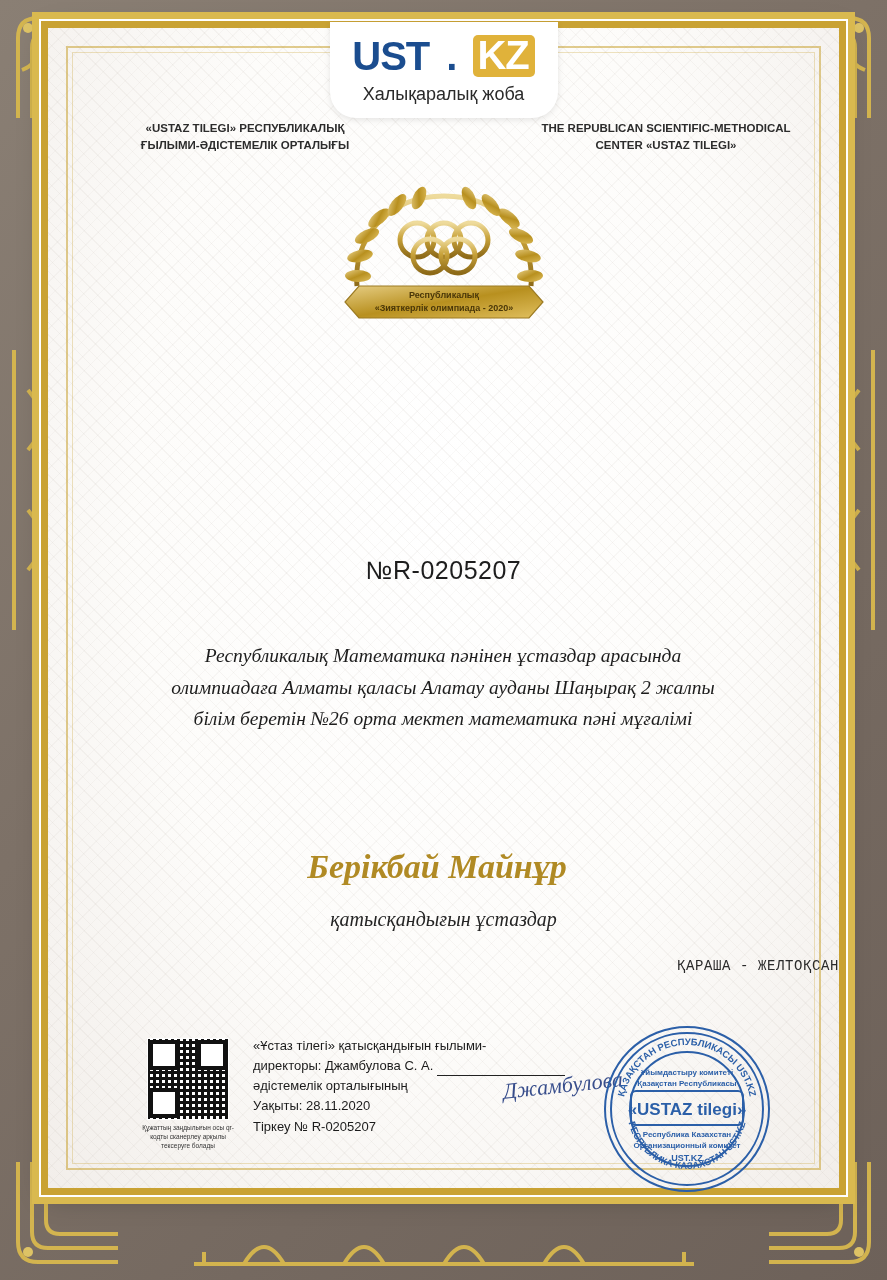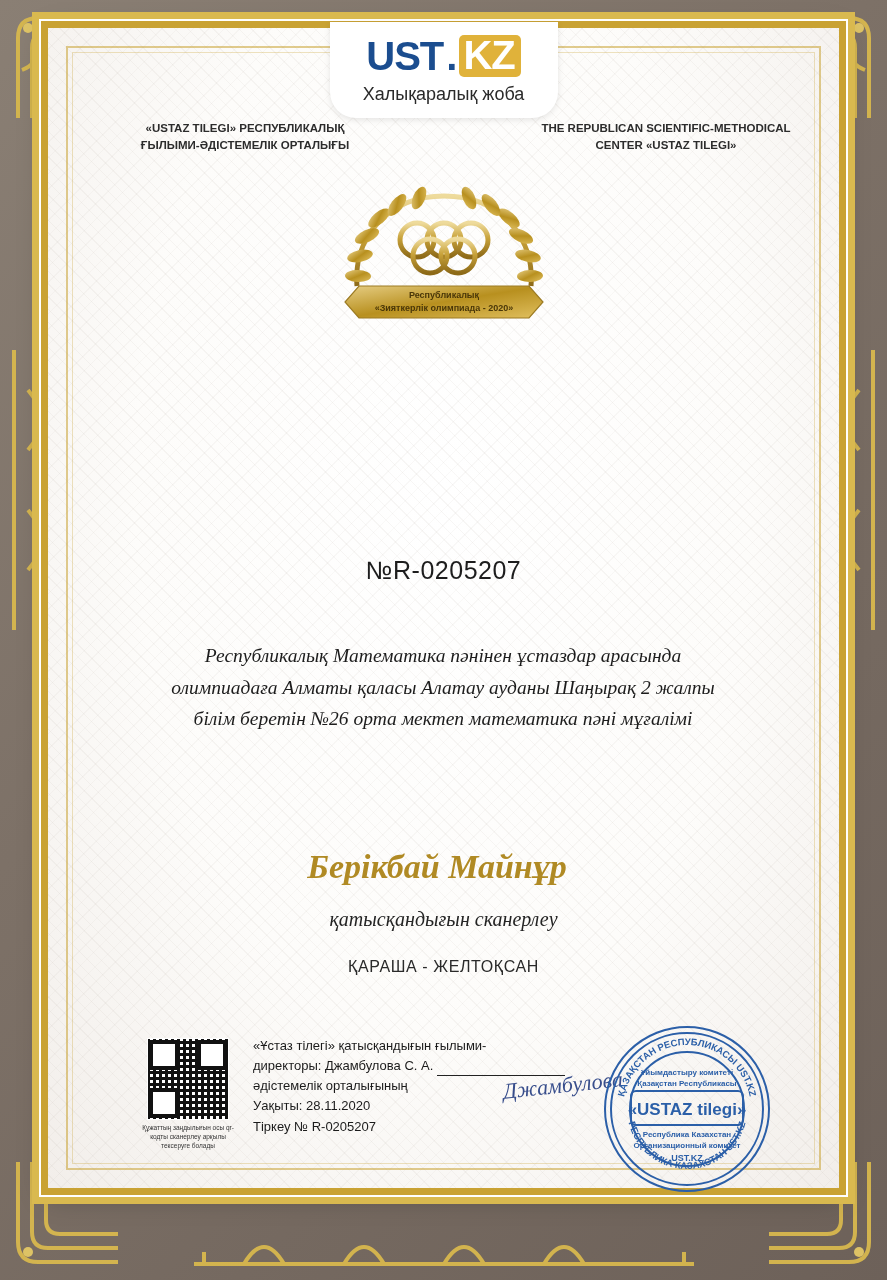--- a/index.html
+++ b/index.html
@@ -90,21 +90,21 @@
     box-shadow: 0 2px 6px rgba(0,0,0,.10);
     display: flex;
     flex-direction: column;
     align-items: center;
     justify-content: center;
     z-index: 5;
   }
   .logo-top {
     display: flex;
     align-items: center;
-    gap: 3px;
+    gap: 17px;
     font-size: 40px;
     font-weight: bold;
     letter-spacing: -1px;
     line-height: 1;
   }
   .logo-ust { color: #1b4d8f; }
   .logo-dot { color: #1b4d8f; }
   .logo-kz {
     color: #ffffff;
     background: #e0b23a;
@@ -198,24 +198,25 @@
     text-align: center;
     font-family: "Liberation Serif", serif;
     font-style: italic;
     font-size: 20px;
     color: #242424;
   }
   .period {
     position: absolute;
     top: 930px;
     left: 0; right: 0;
-    text-align: center;
-    font-size: 16px;
+    text-align: right;
+    font-size: 14px;
     letter-spacing: .6px;
     color: #2a2a2a;
+    font-family: Liberation Mono, monospace;
   }
 
   
   .qr-wrap {
     position: absolute;
     left: 92px;
     top: 1010px;
     width: 96px;
     text-align: center;
   }
@@ -433,21 +434,21 @@
 
         <path d="M30 108 L200 108 L214 124 L200 140 L30 140 L16 124 Z" fill="url(#goldgrad2)" stroke="#9b7a22" stroke-width="1.2"></path>
         <text x="115" y="120" text-anchor="middle" font-family="Liberation Sans, sans-serif" font-size="9" font-weight="bold" fill="#4a3708">Республикалық</text>
         <text x="115" y="133" text-anchor="middle" font-family="Liberation Sans, sans-serif" font-size="9" font-weight="bold" fill="#4a3708">«Зияткерлік олимпиада - 2020»</text>
       </svg>
     </div>
 
     <div class="cert-number">№R-0205207</div>
     <div class="cert-body">Республикалық Математика пәнінен ұстаздар арасында олимпиадаға Алматы қаласы Алатау ауданы Шаңырақ 2 жалпы білім беретін  №26 орта мектеп математика пәні мұғалімі</div>
     <div class="recipient">Берікбай Майнұр</div>
-    <div class="confirm-line">қатысқандығын сканерлеу</div>
+    <div class="confirm-line">қатысқандығын ұстаздар</div>
     <div class="period">ҚАРАША - ЖЕЛТОҚСАН</div>
 
     <div class="qr-wrap">
       <div class="qr">
           <i></i>
         </div>
       <div class="qr-caption">Құжаттың заңдылығын осы qr-кодты сканерлеу арқылы тексеруге болады</div>
     </div>
 
     <div class="footer-text">

